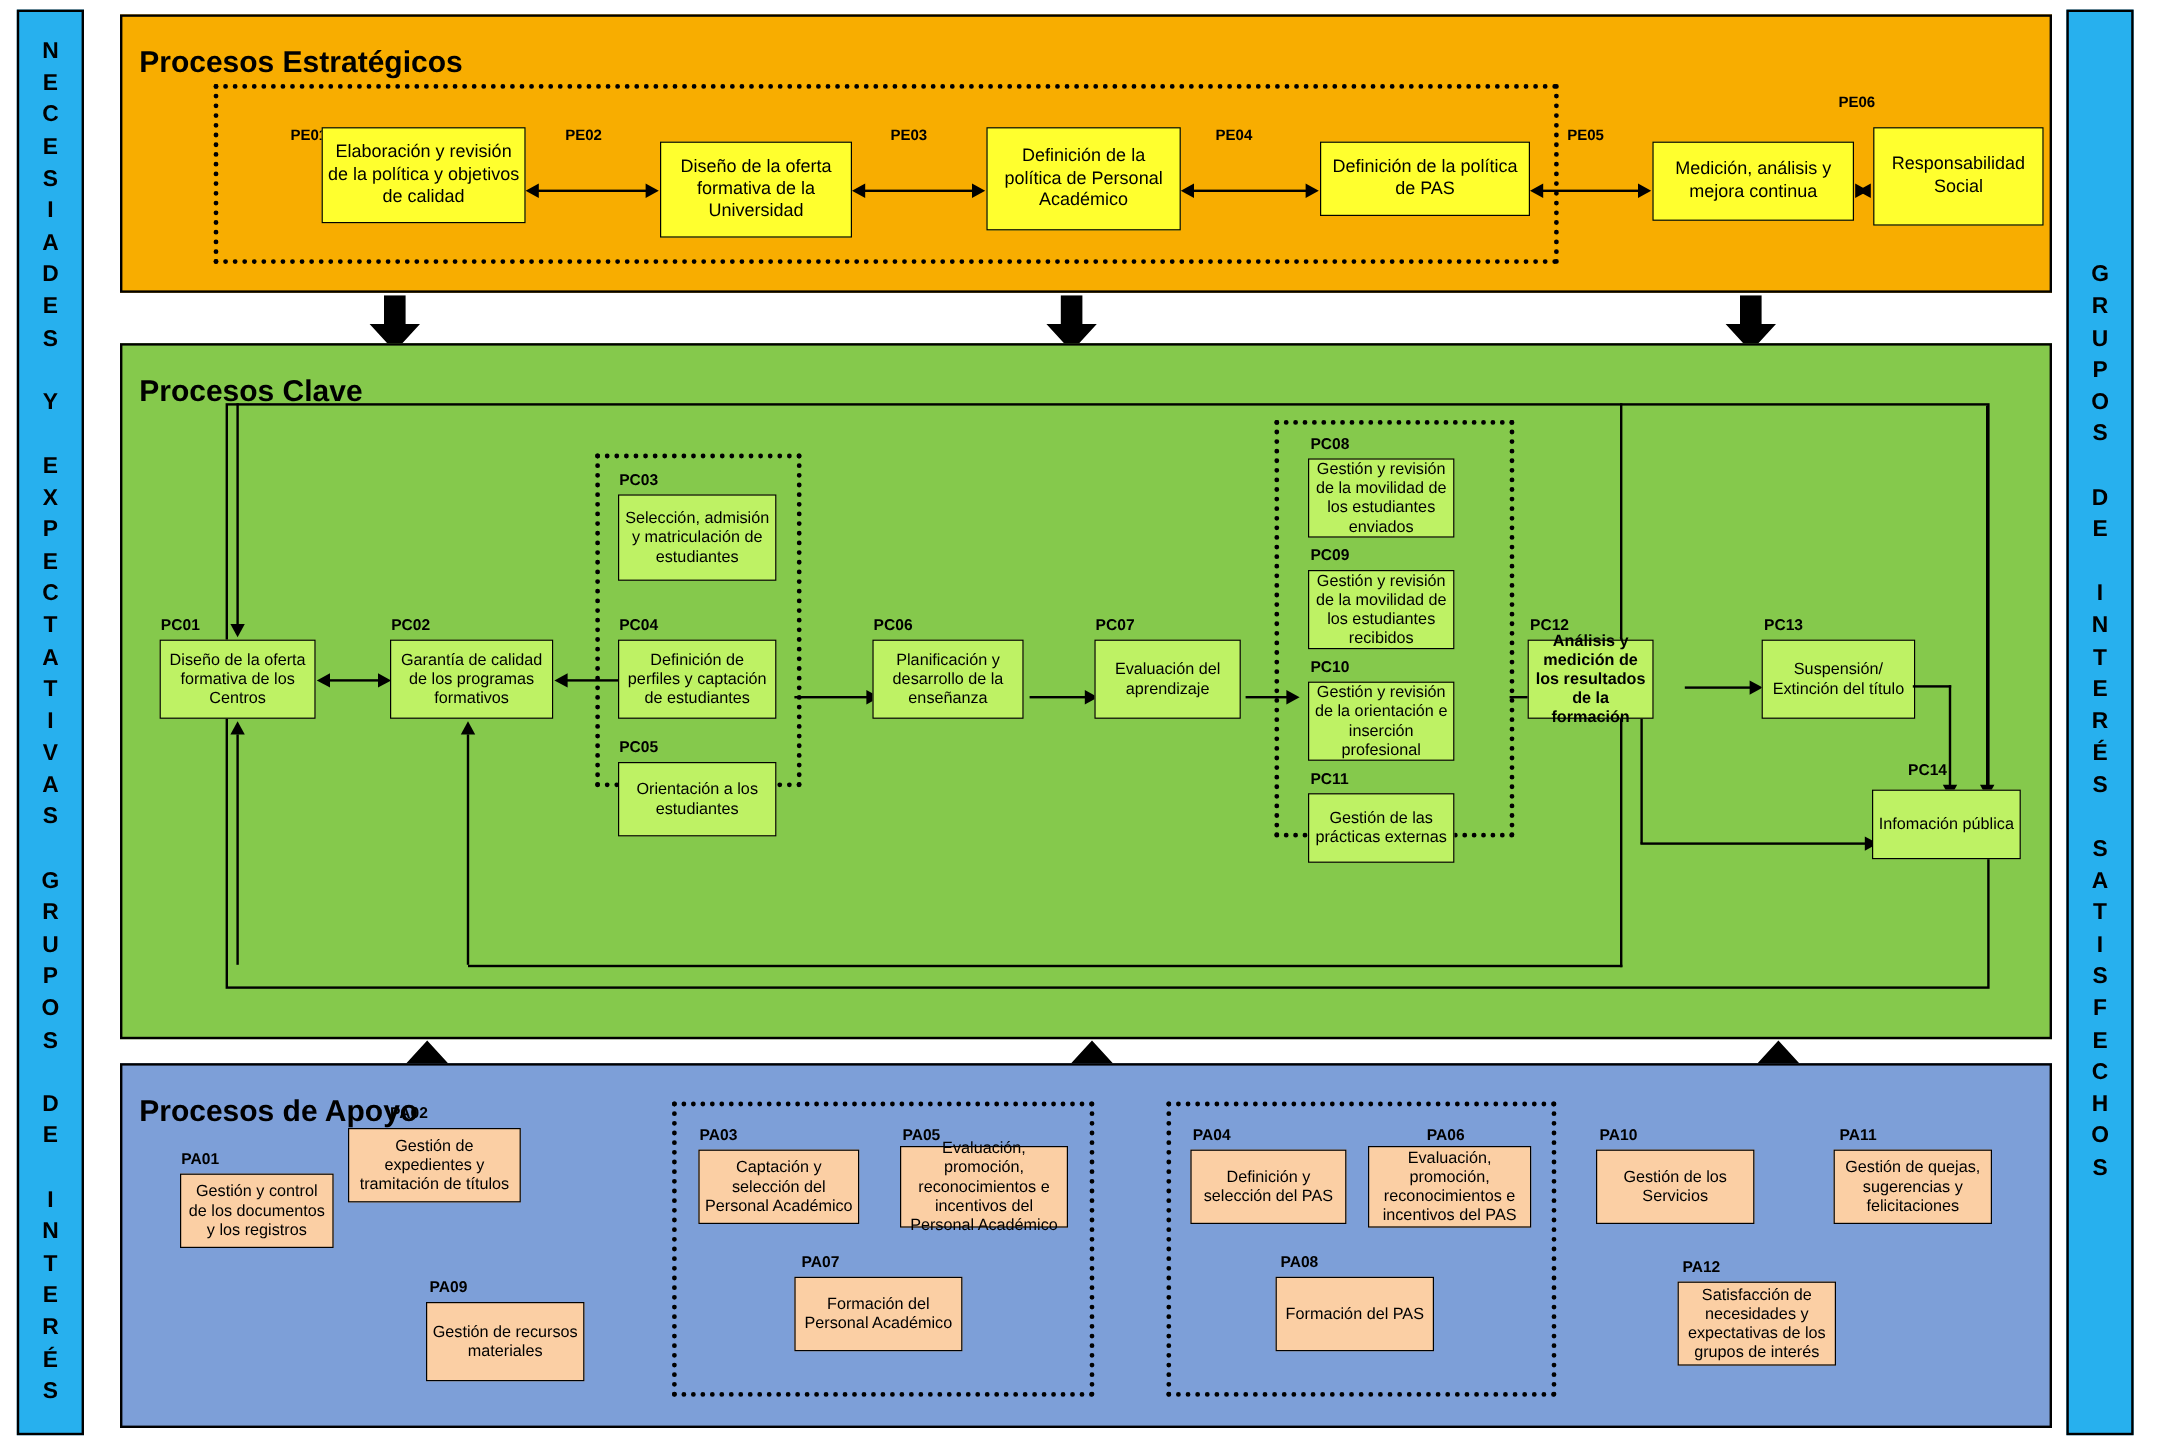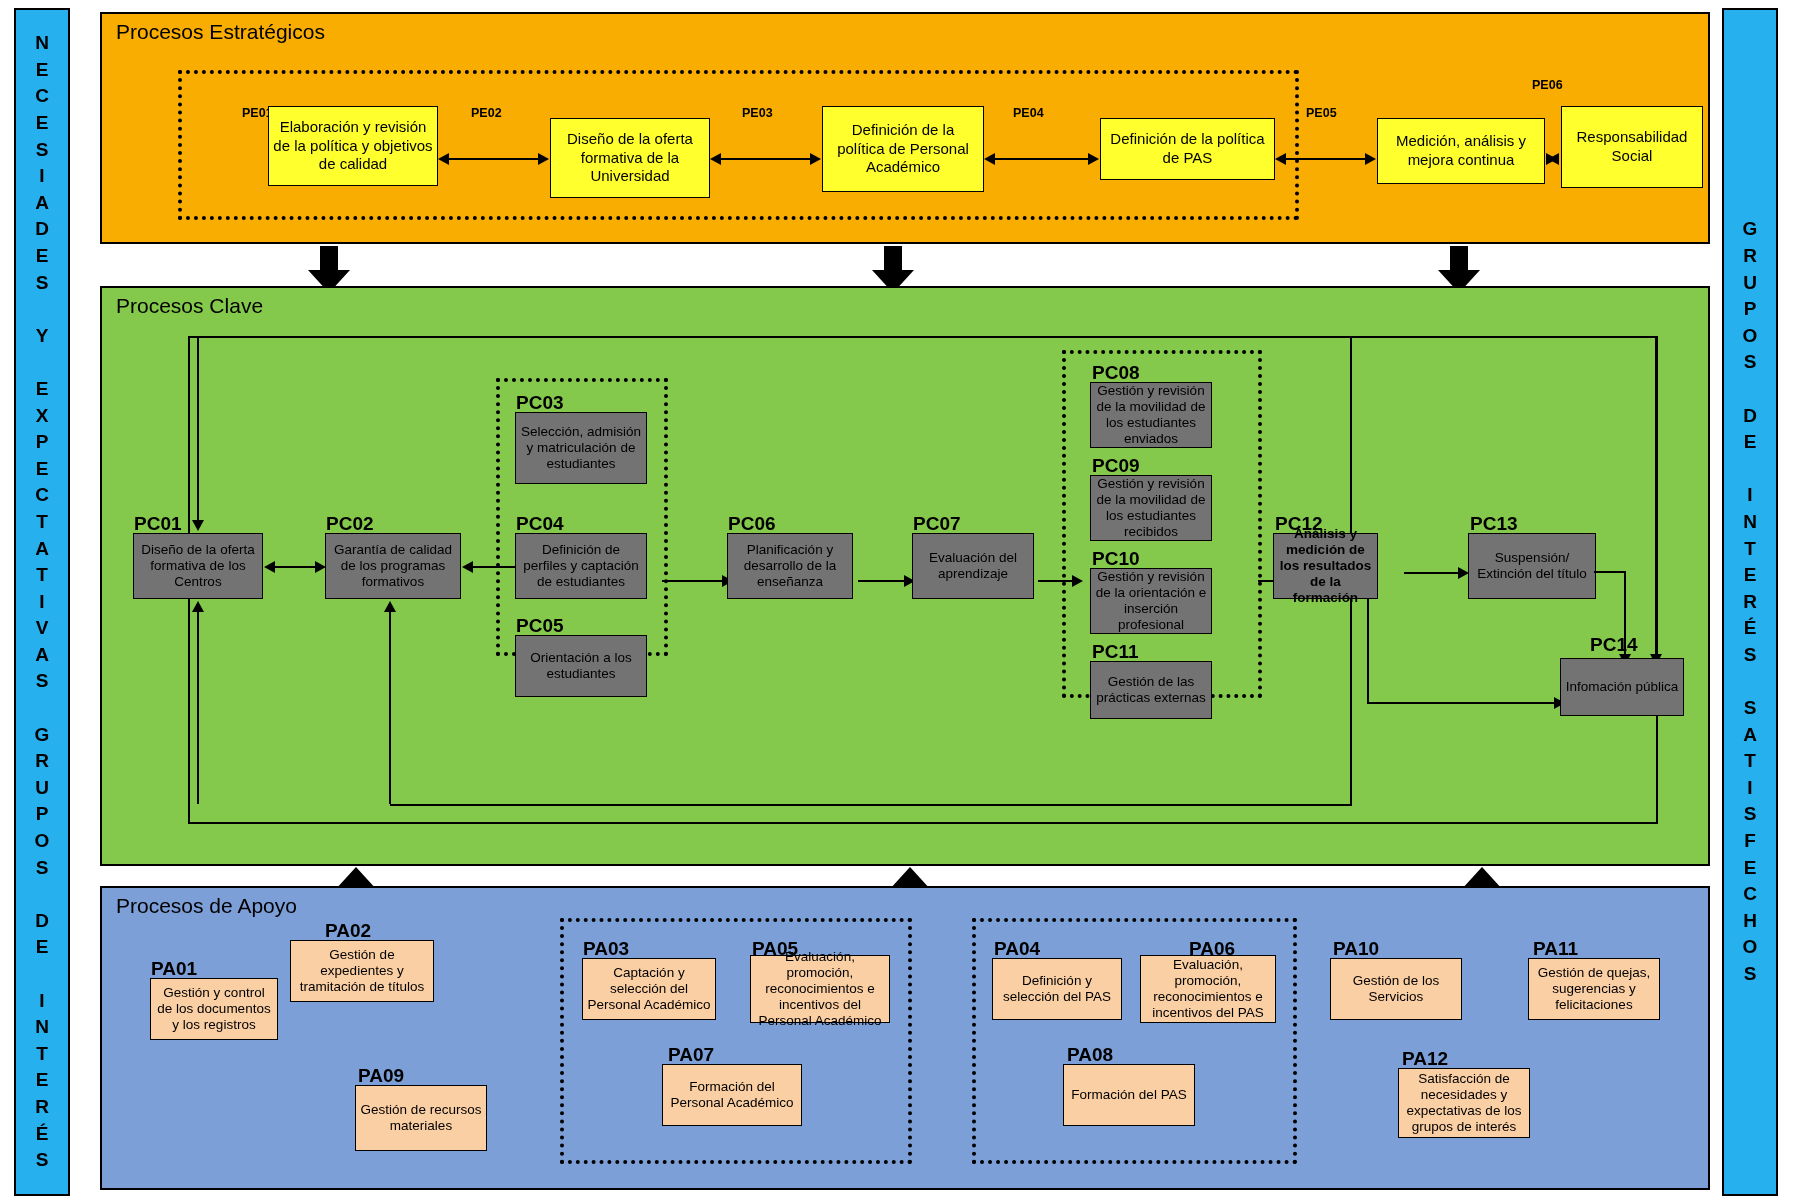--- a/index.html
+++ b/index.html
@@ -5,36 +5,36 @@
   html,body{margin:0;padding:0;background:#fff;}
   body{width:1800px;height:1200px;font-family:"Liberation Sans",sans-serif;position:relative;overflow:hidden;}
   #root{position:absolute;left:0;top:0;width:1800px;height:1200px;}
 
   .side-band{position:absolute;background:#27b0ee;border:2px solid #000;
     display:flex;flex-direction:column;align-items:center;justify-content:center;}
   .side-band .vtext{font-weight:bold;font-size:19px;line-height:1.40;color:#000;
     text-align:center;letter-spacing:0;white-space:pre-line;}
 
   .band{position:absolute;border:2px solid #000;box-sizing:border-box;}
-  .band-title{position:absolute;left:14px;top:6px;font-size:21px;font-weight:normal;color:#000;}
+  .band-title{position:absolute;left:14px;top:24px;font-size:25px;font-weight:bold;color:#000;}
 
   .band-est{background:#f8ad00;}
   .band-clave{background:#86c council;}
   .band-clave{background:#85c94c;}
   .band-apoyo{background:#7d9fd8;}
 
   .pbox{position:absolute;box-sizing:border-box;border:1.5px solid #000;
     display:flex;align-items:center;justify-content:center;text-align:center;
     font-size:13.5px;line-height:1.18;color:#000;padding:2px 4px;}
   .pbox.yellow{background:#ffff2e;font-size:15px;line-height:1.25;}
-  .pbox.pink{background:#737373;}
+  .pbox.pink{background:#bef264;}
   .pbox.peach{background:#fbcfa4;}
 
   .code{position:absolute;font-size:12.5px;font-weight:bold;color:#000;white-space:nowrap;}
-  .code.big{font-size:19px;}
+  .code.big{font-size:13px;}
 
   .dotbox{position:absolute;box-sizing:border-box;border:4px dotted #000;}
 
   .hline{position:absolute;background:#000;height:2px;}
   .vline{position:absolute;background:#000;width:2px;}
   .thinbox{position:absolute;box-sizing:border-box;border:2px solid #000;}
 
   .ar{position:absolute;width:0;height:0;}
   .ar-r{border-top:6px solid transparent;border-bottom:6px solid transparent;border-left:11px solid #000;}
   .ar-l{border-top:6px solid transparent;border-bottom:6px solid transparent;border-right:11px solid #000;}

